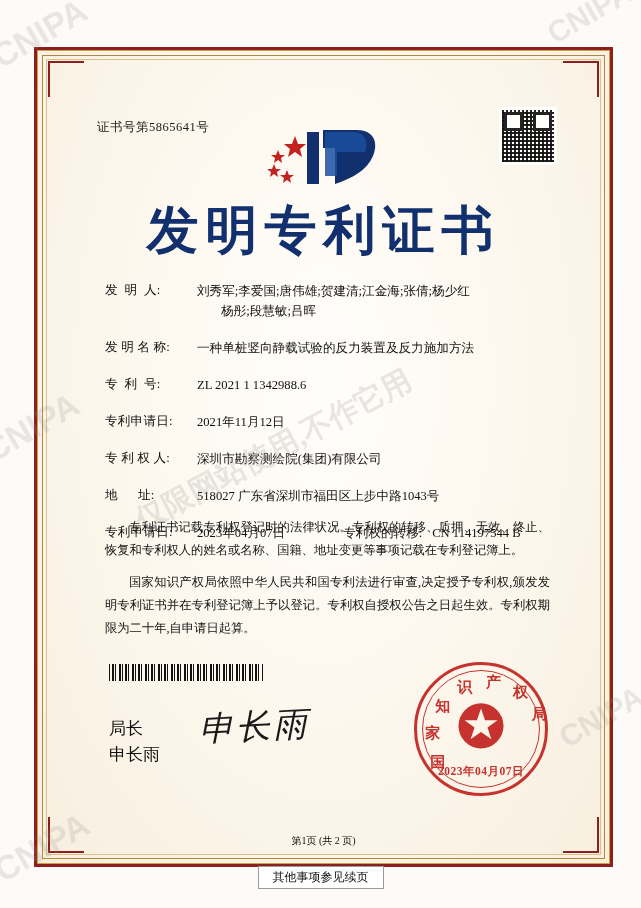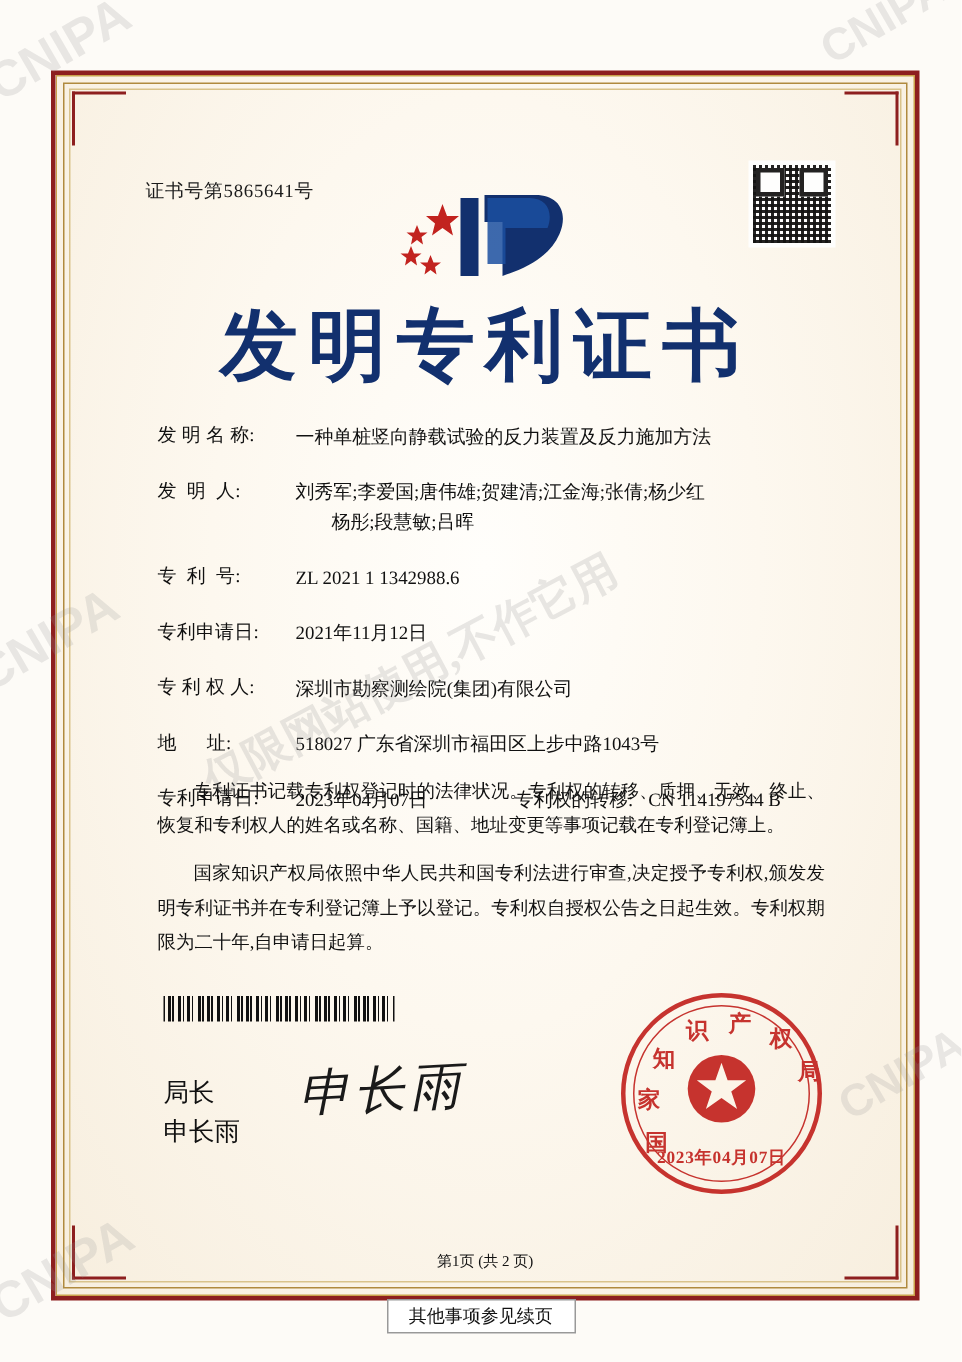--- a/index.html
+++ b/index.html
@@ -343,30 +343,30 @@
           <polygon points="13,38 15,43 20,43 16,46 17,51 13,48 9,51 10,46 6,43 11,43" fill="#c2231f"></polygon>
           <polygon points="26,44 28,49 33,49 29,52 30,57 26,54 22,57 23,52 19,49 24,49" fill="#c2231f"></polygon>
         </svg>
       </div>
 
       <div class="main-title">发明专利证书</div>
 
       <div class="fields">
 
         <div class="frow">
-          <div class="flabel">发 明 名 称:</div>
-          <div class="fvalue">一种单桩竖向静载试验的反力装置及反力施加方法</div>
-        </div>
-
-        <div class="frow">
           <div class="flabel">发  明  人:</div>
           <div class="fvalue">
             <span>刘秀军;李爱国;唐伟雄;贺建清;江金海;张倩;杨少红</span>
             <span class="cont">杨彤;段慧敏;吕晖</span>
           </div>
+        </div>
+
+        <div class="frow">
+          <div class="flabel">发 明 名 称:</div>
+          <div class="fvalue">一种单桩竖向静载试验的反力装置及反力施加方法</div>
         </div>
 
         <div class="frow">
           <div class="flabel">专  利  号:</div>
           <div class="fvalue">ZL 2021 1 1342988.6</div>
         </div>
 
         <div class="frow">
           <div class="flabel">专利申请日:</div>
           <div class="fvalue">2021年11月12日</div>

